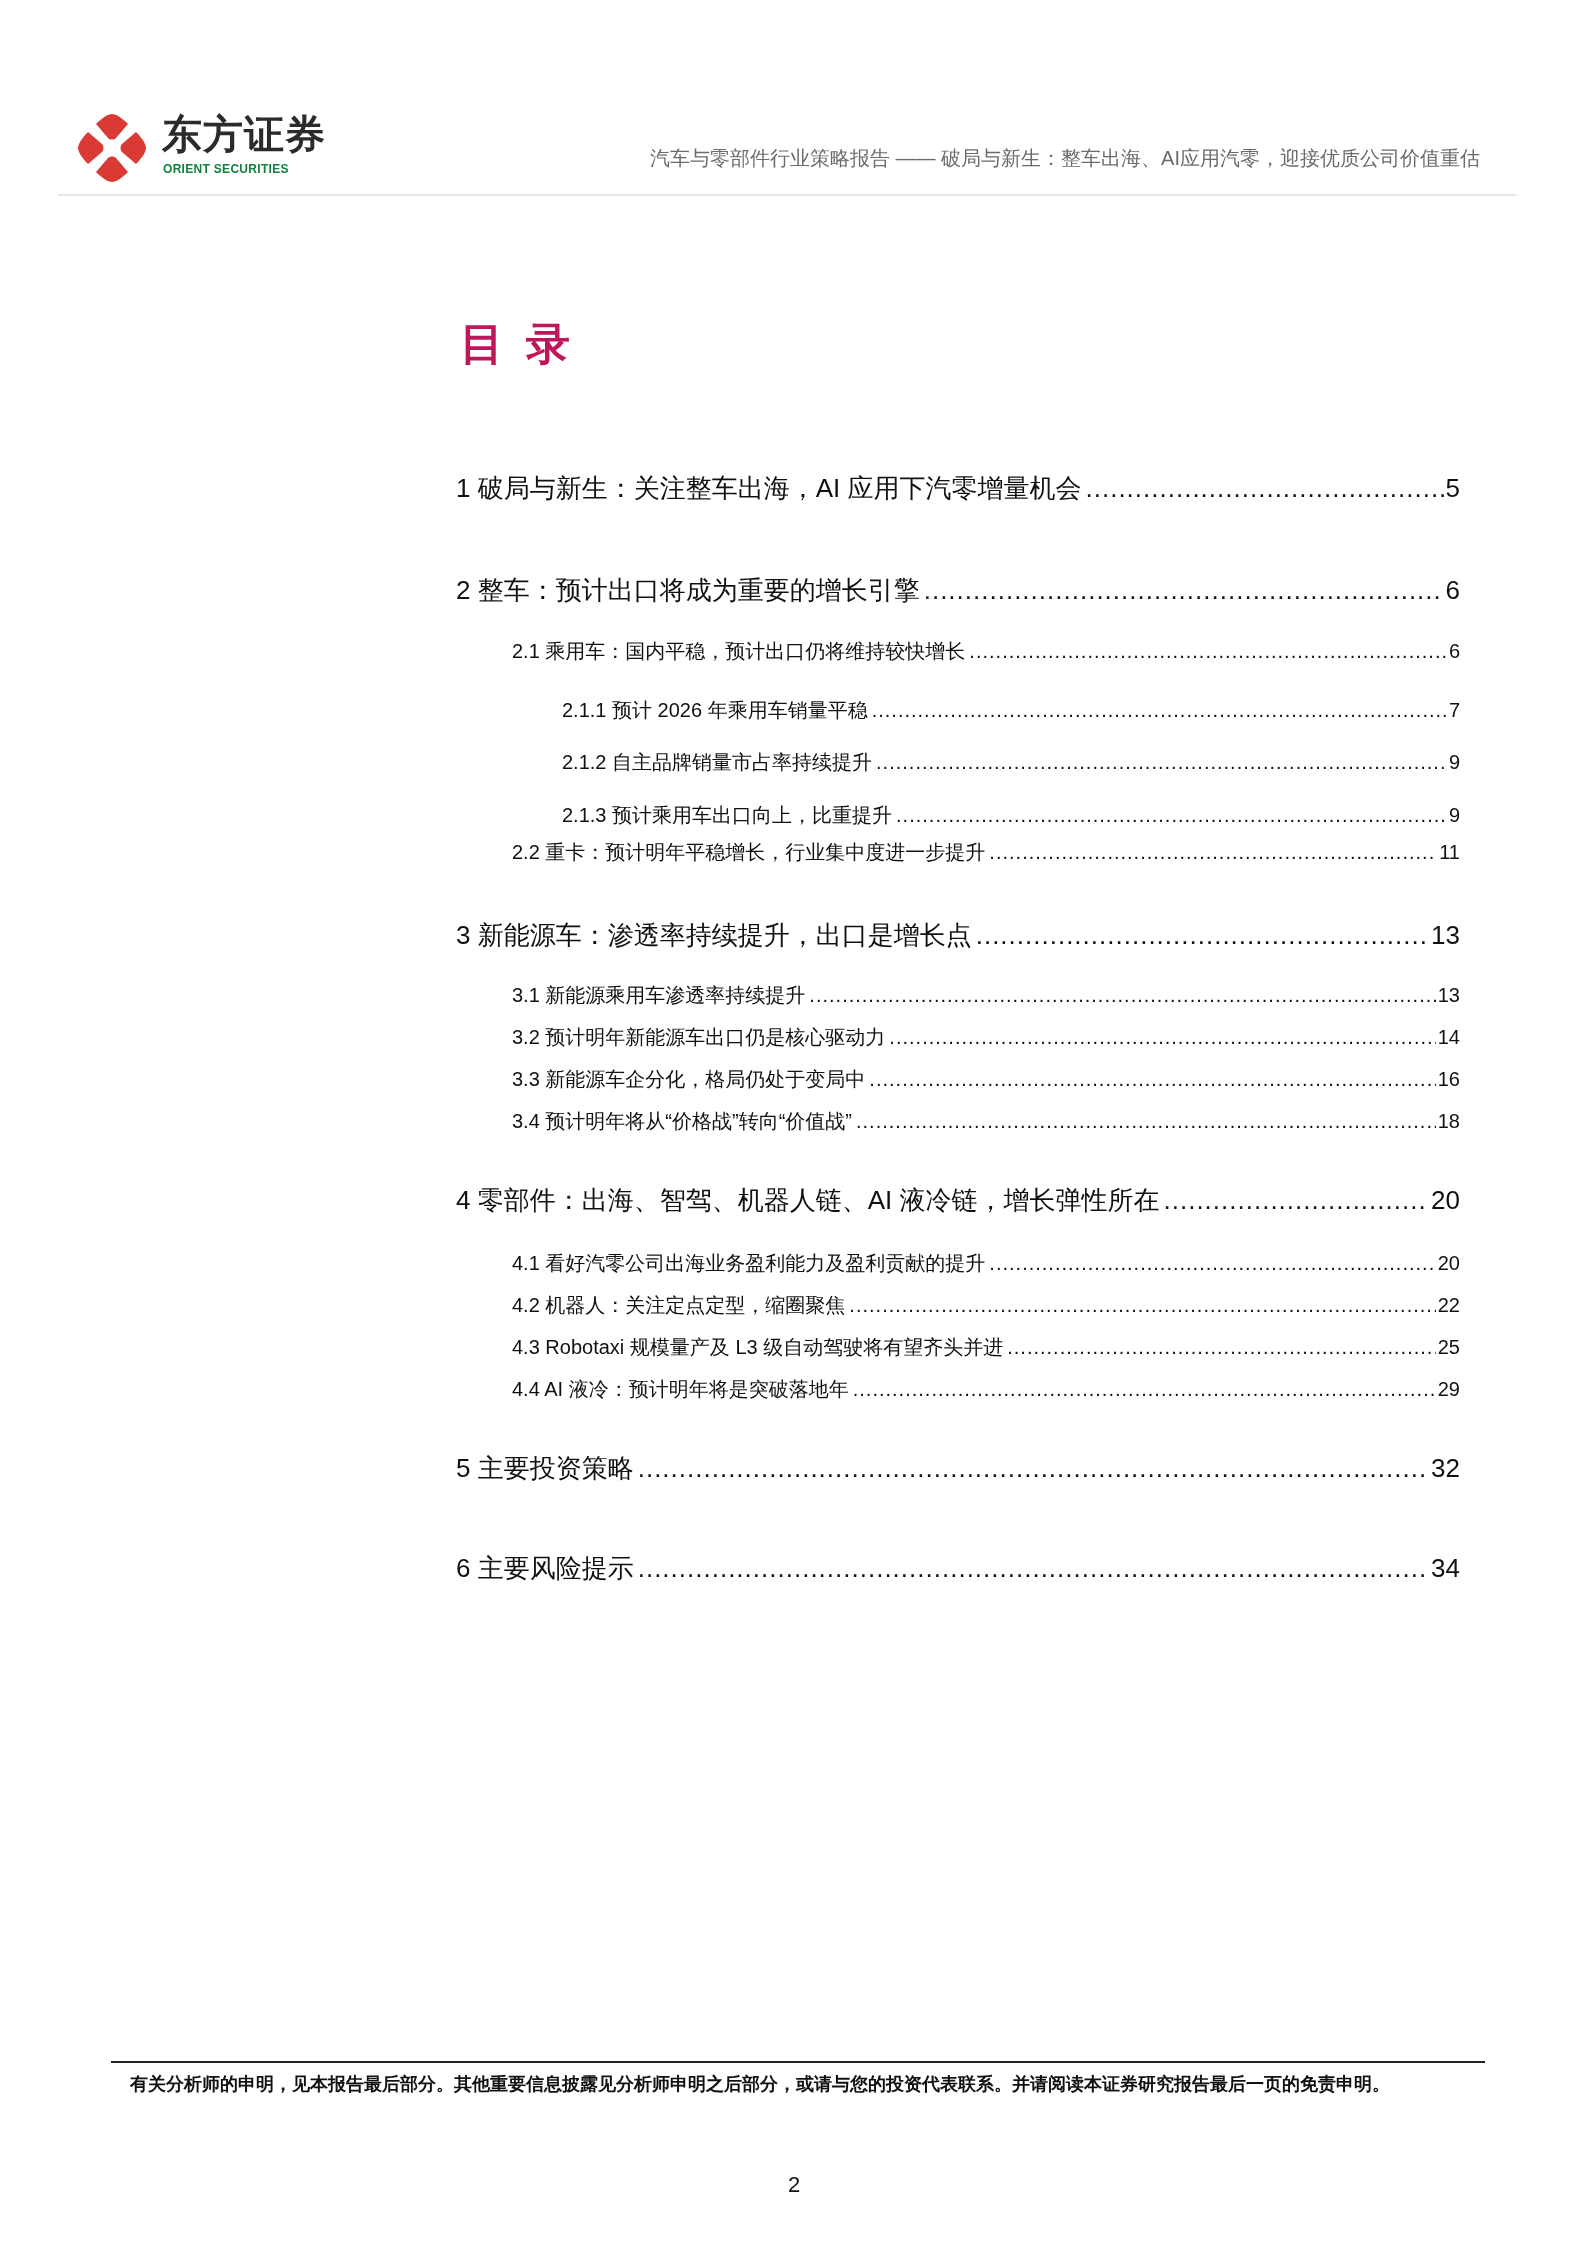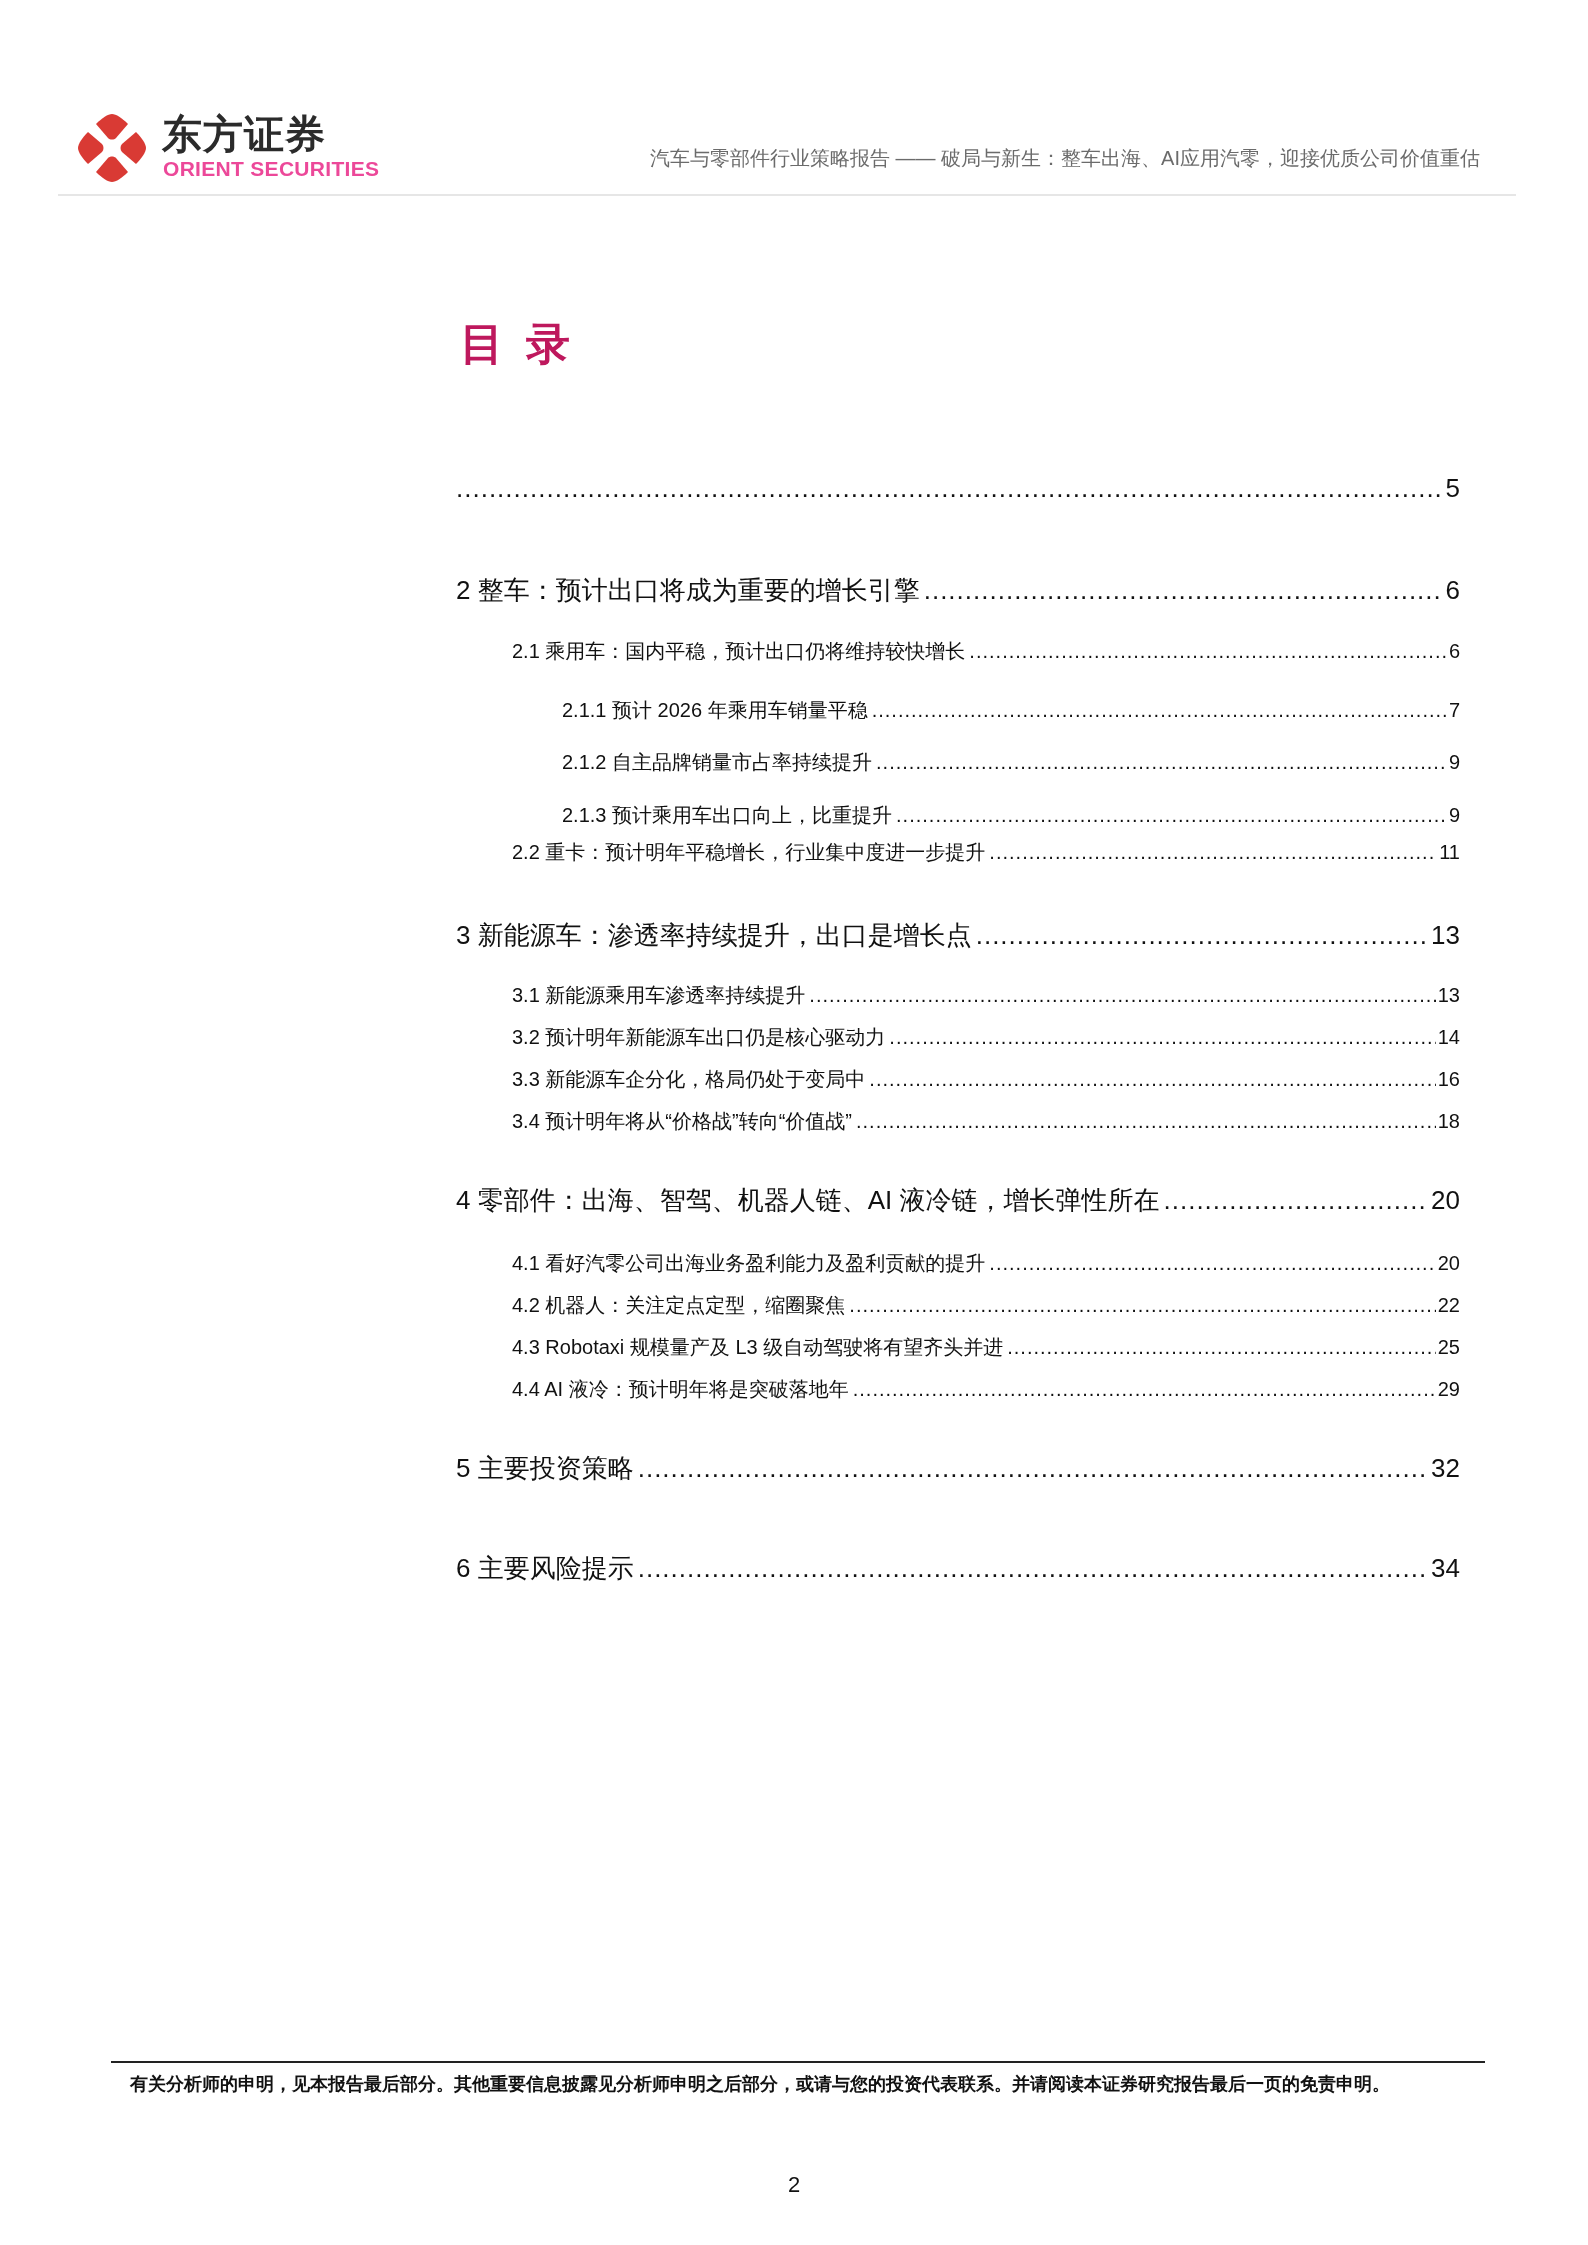--- a/index.html
+++ b/index.html
@@ -1,22 +1,22 @@
 <!DOCTYPE html>
 <html><head>
 <meta charset="utf-8">
 <style>
   html, body { margin: 0; padding: 0; background: #ffffff; }
   body { width: 1588px; height: 2245px; position: relative; overflow: hidden;
          font-family: "Liberation Sans", "DejaVu Sans", sans-serif; color: #111; }
   .logo { position: absolute; left: 72px; top: 108px; width: 80px; height: 80px; }
   .brand-cn { position: absolute; left: 162px; top: 112px; font-size: 40px; font-weight: bold;
               color: #2b2b2b; letter-spacing: 1px; font-family: "DejaVu Sans", sans-serif; line-height: 44px; }
-  .brand-en { position: absolute; left: 163px; top: 160px; font-size: 21px; font-weight: bold;
-              color: #ec4899; letter-spacing: 0.3px; line-height: 18px; }
+  .brand-en { position: absolute; left: 163px; top: 160px; font-size: 12px; font-weight: bold;
+              color: #15803d; letter-spacing: 0.3px; line-height: 18px; }
   .header-title { position: absolute; right: 108px; top: 146px; font-size: 20px; color: #6b6b6b;
                   white-space: nowrap; line-height: 24px; }
   .header-rule { position: absolute; left: 58px; top: 194px; width: 1458px; height: 2px; background: #e6e6e6; }
   .toc-title { position: absolute; left: 460px; top: 318px; font-size: 44px; font-weight: bold;
                color: #be185d; letter-spacing: 22px; line-height: 52px; font-family: "DejaVu Sans", sans-serif; }
   .toc-row { position: absolute; right: 128px; display: flex; align-items: baseline; white-space: nowrap; color: #111; }
   .toc-row .label { flex: 0 0 auto; padding-right: 4px; }
   .toc-row .dots { flex: 1 1 auto; overflow: hidden; letter-spacing: 1px; color: #111; }
   .toc-row .dots::before { content: "................................................................................................................................................................................................................................................"; }
   .toc-row .page { flex: 0 0 auto; padding-left: 2px; }
@@ -47,20 +47,21 @@
   </svg>
 </div>
 <div class="brand-cn">东方证券</div>
 <div class="brand-en">ORIENT SECURITIES</div>
 <div class="header-title">汽车与零部件行业策略报告 —— 破局与新生：整车出海、AI应用汽零，迎接优质公司价值重估</div>
 <div class="header-rule"></div>
 
 <div class="toc-title">目录</div>
 
 <div class="toc-row lvl1" style="top:472px">
+  <span class="label">1 破局与新生：关注整车出海，AI 应用下汽零增量机会</span>
   <span class="dots"></span>
   <span class="page">5</span>
 </div>
 <div class="toc-row lvl1" style="top:574px">
   <span class="label">2 整车：预计出口将成为重要的增长引擎</span>
   <span class="dots"></span>
   <span class="page">6</span>
 </div>
 <div class="toc-row lvl2" style="top:638px">
   <span class="label">2.1 乘用车：国内平稳，预计出口仍将维持较快增长</span>

